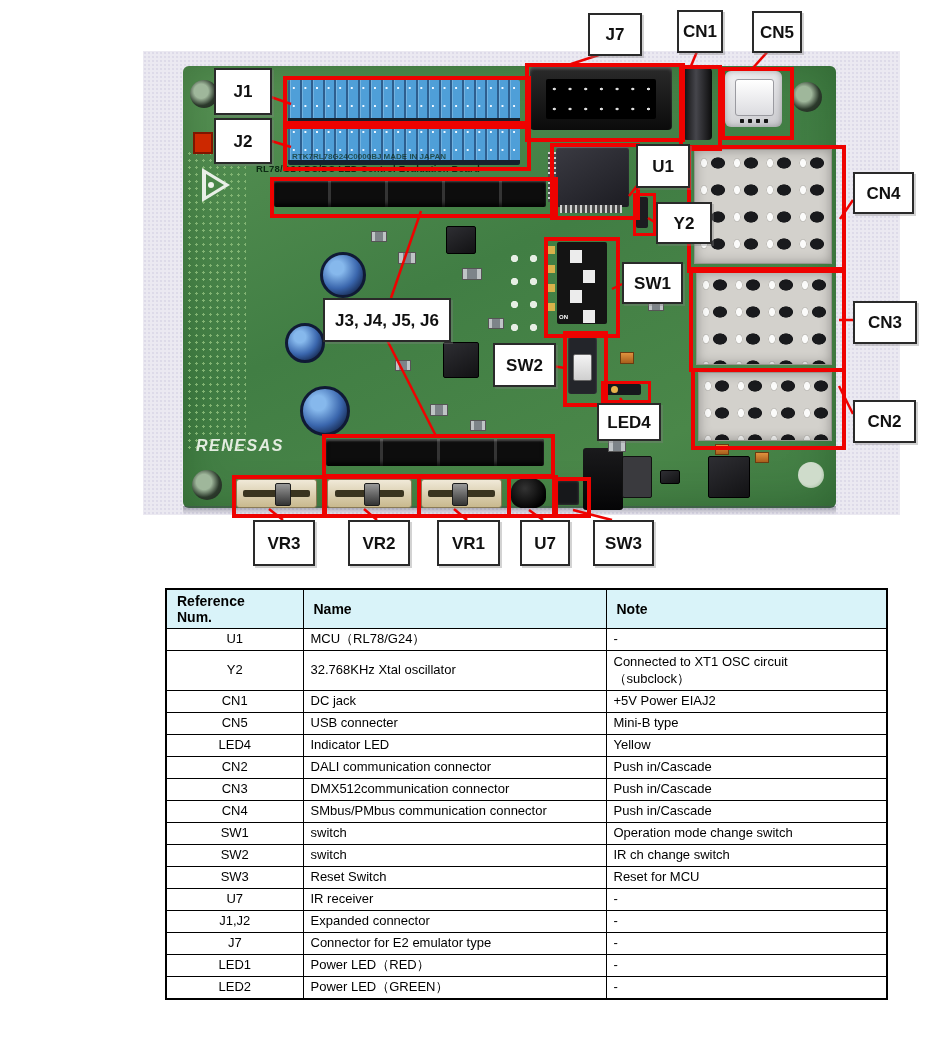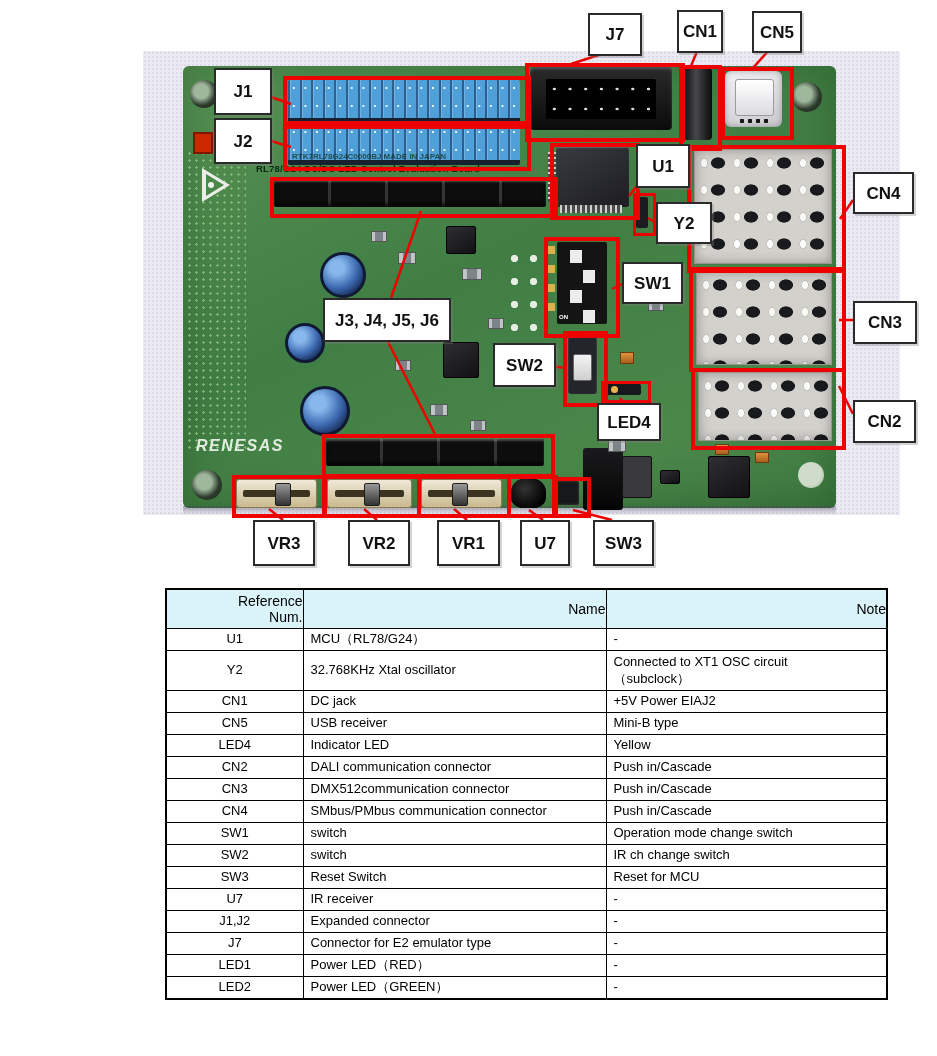--- a/index.html
+++ b/index.html
@@ -63,22 +63,22 @@
   .callout{position:absolute;background:#fff;border:2px solid #2a2a2a;
            display:flex;align-items:center;justify-content:center;
            font:700 17px/1 "Liberation Sans",sans-serif;color:#111;
            box-shadow:2px 2px 0 rgba(130,130,130,.35);}
 
   
   .ref-table{position:absolute;left:165px;top:588px;width:721px;border-collapse:collapse;
              table-layout:fixed;font-size:13px;color:#000;}
   .ref-table,.ref-table th,.ref-table td{border:1.5px solid #000;}
   .ref-table{border:2px solid #000;}
-  .ref-table th{background:#d9f3f9;font-size:14px;font-weight:400;height:38px;
-                text-align:right;vertical-align:middle;padding:0 0;}
+  .ref-table th{background:#d9f3f9;font-size:14px;font-weight:700;height:38px;
+                text-align:left;vertical-align:middle;padding:0 10px;}
   .ref-table td{height:19px;padding:1px 7px;vertical-align:middle;line-height:1.25;}
   .ref-table td.c{text-align:center;padding:1px 2px;}
   .ref-table tr.tall td{height:37px;}
   .pre{white-space:pre-line;}
 </style>
 </head>
 <body>
 
 <div class="page">
 
@@ -279,21 +279,21 @@
           <td class="pre">Connected to XT1 OSC circuit
 （subclock）</td>
         </tr>
       <tr>
           <td class="c">CN1</td>
           <td>DC jack</td>
           <td class="pre">+5V Power EIAJ2</td>
         </tr>
       <tr>
           <td class="c">CN5</td>
-          <td>USB receiver</td>
+          <td>USB connecter</td>
           <td class="pre">Mini-B type</td>
         </tr>
       <tr>
           <td class="c">LED4</td>
           <td>Indicator LED</td>
           <td class="pre">Yellow</td>
         </tr>
       <tr>
           <td class="c">CN2</td>
           <td>DALI communication connector</td>

